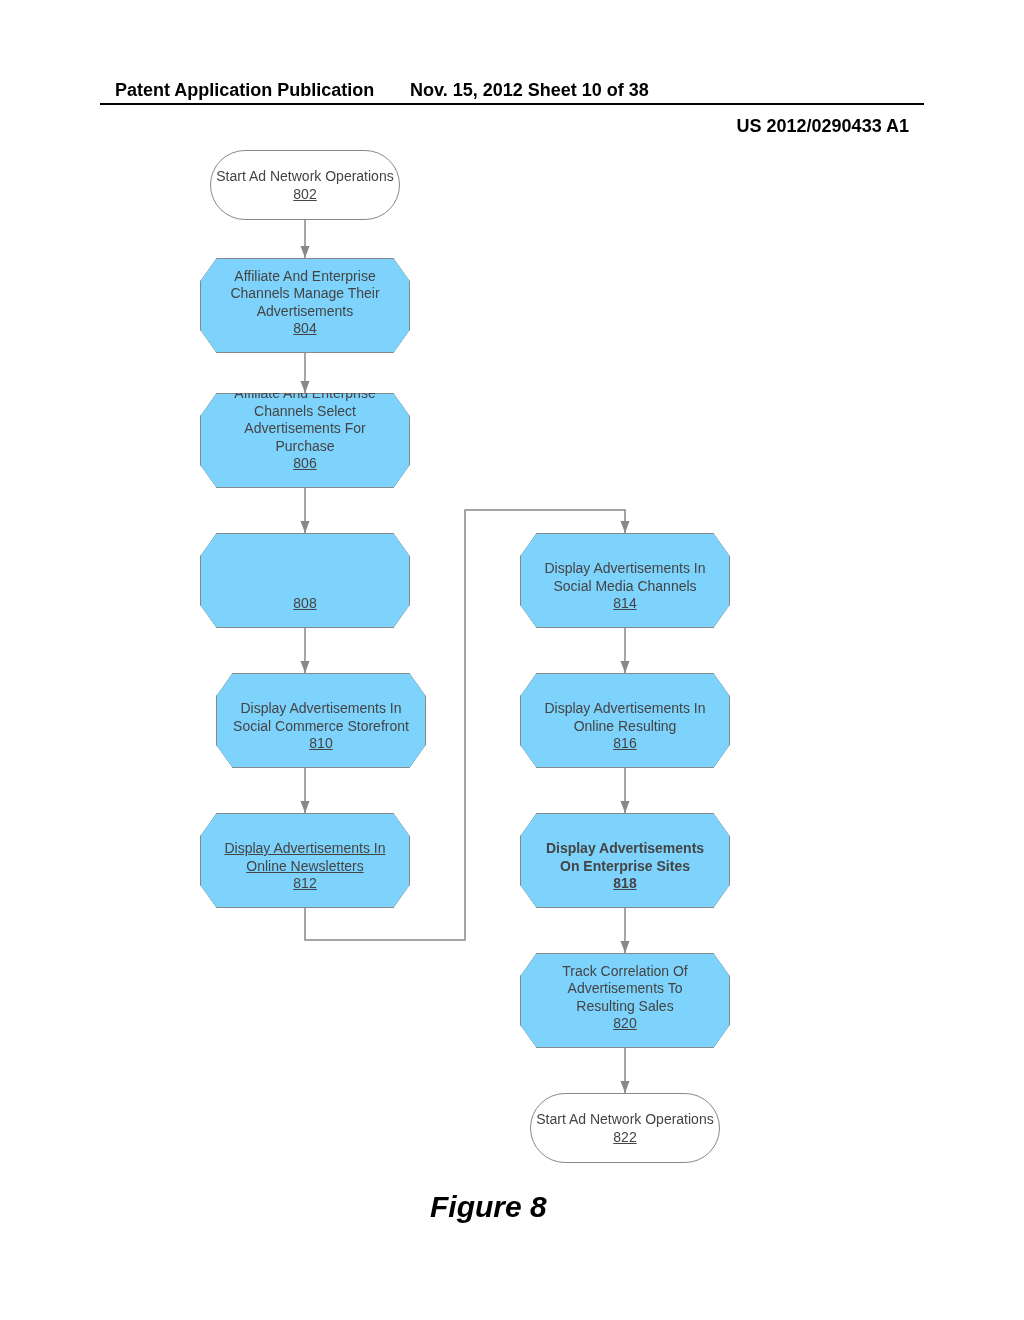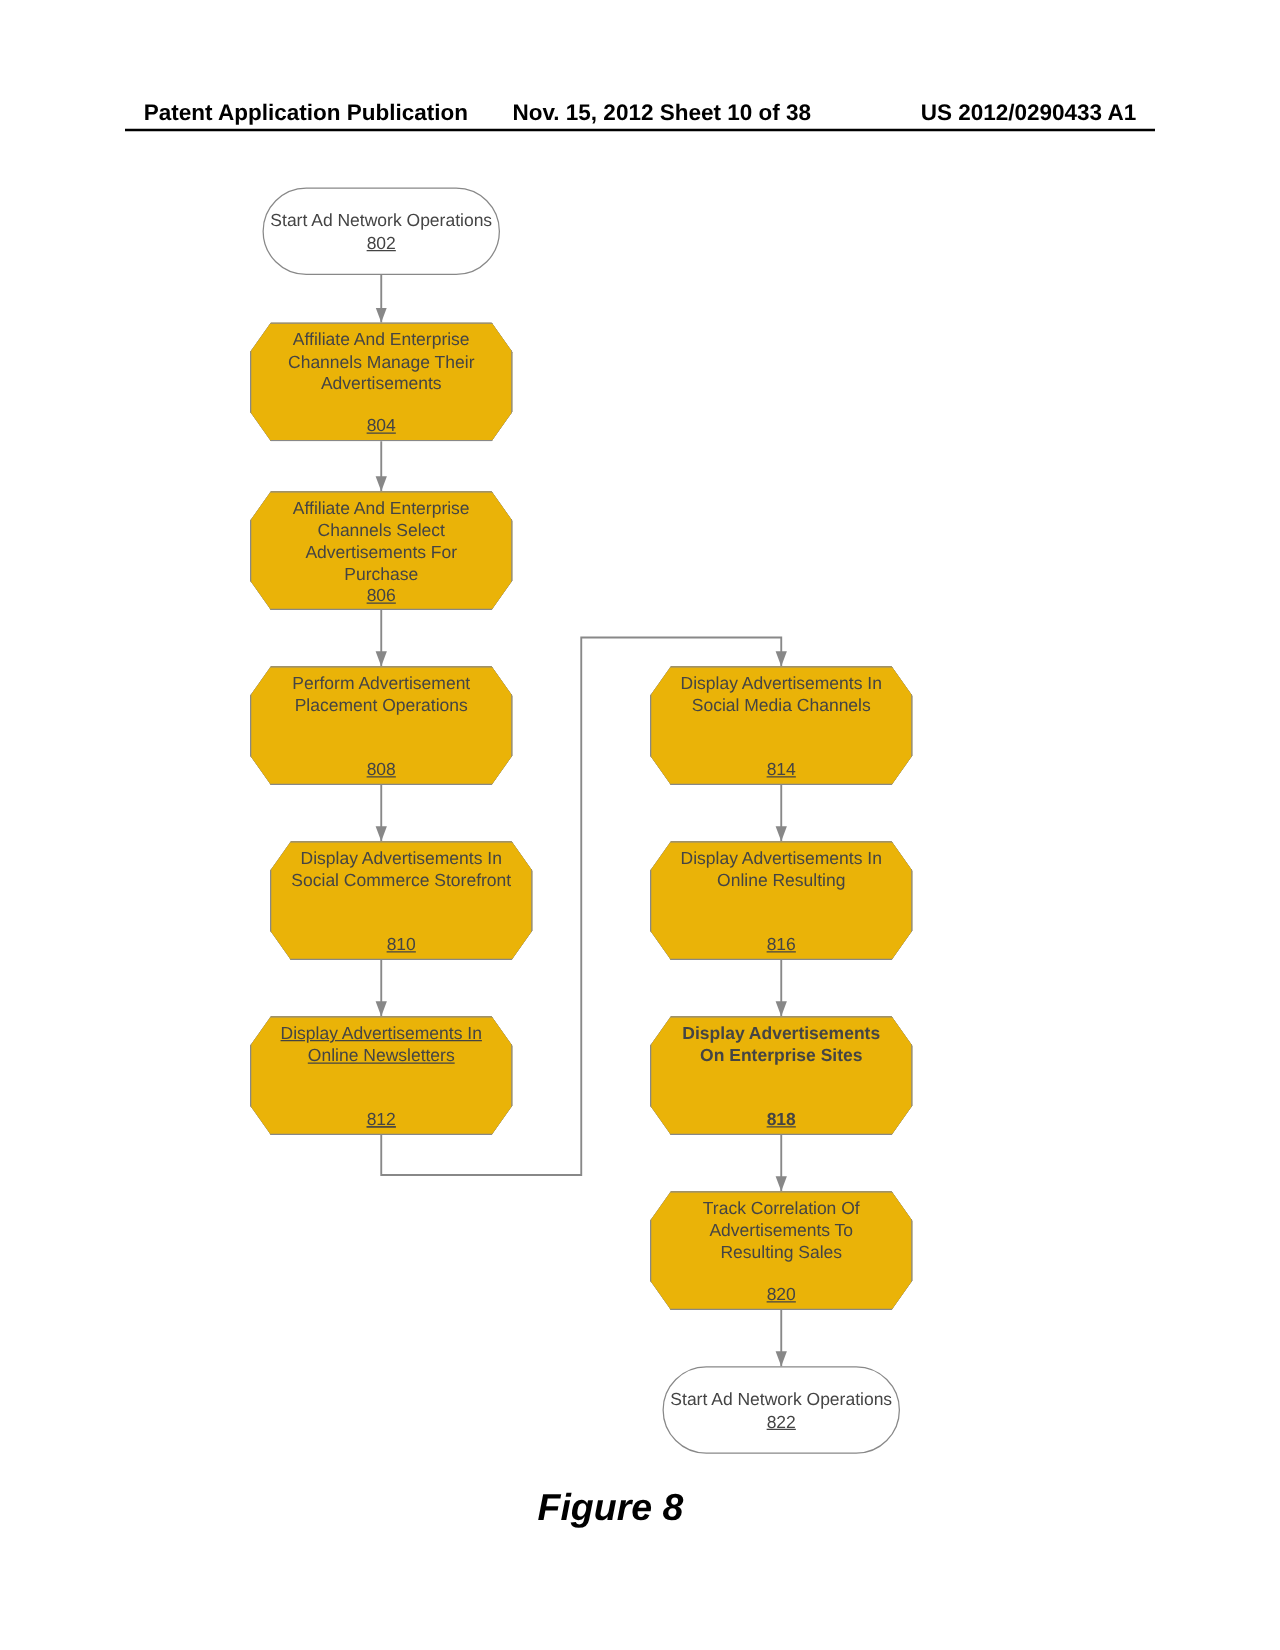--- a/index.html
+++ b/index.html
@@ -14,21 +14,21 @@
   .header {
     position: absolute;
     top: 80px;
     left: 0;
     width: 1024px;
     font-size: 18px;
     font-weight: bold;
   }
   .hdr-left { position: absolute; left: 115px; }
   .hdr-mid  { position: absolute; left: 410px; }
-  .hdr-right{ position: absolute; right: 115px; }
+  .hdr-right{ position: absolute; right: 115px; margin-top: 36px; }
   .hr-line {
     position: absolute;
     top: 103px;
     left: 100px;
     width: 824px;
     border-top: 2px solid #000;
   }
 
   .node {
     position: absolute;
@@ -54,31 +54,31 @@
     box-sizing: border-box;
   }
 
   
   .proc {
     width: 210px;
     height: 95px;
     border: 1px solid #888;
     display: flex;
     flex-direction: column;
-    justify-content: space-between;
+    justify-content: flex-end;
     align-items: center;
     box-sizing: border-box;
-    padding: 4px 16px;
+    padding: 16px 16px;
     clip-path: polygon(
       8% 0%, 92% 0%,
       100% 25%, 100% 75%,
       92% 100%, 8% 100%,
       0% 75%, 0% 25%
     );
-    background: #eab308;
+    background: #7dd3fc;
   }
   
   .proc-wrap {
     filter: drop-shadow(0 0 0.5px #888) drop-shadow(0 0 0.5px #888);
   }
 
   .fig-caption {
     position: absolute;
     font-style: italic;
     font-weight: bold;
@@ -137,21 +137,20 @@
 
 <div class="node proc-wrap" style="position:absolute; left:200px; top:393px;">
   <div class="proc">
     <div class="label">Affiliate And Enterprise Channels Select Advertisements For Purchase</div>
     <div class="ref">806</div>
   </div>
 </div>
 
 <div class="node proc-wrap" style="position:absolute; left:200px; top:533px;">
   <div class="proc">
-    <div class="label">Perform Advertisement Placement Operations</div>
     <div class="ref">808</div>
   </div>
 </div>
 
 <div class="node proc-wrap" style="position:absolute; left:216px; top:673px;border-radius:12px;">
   <div class="proc">
     <div class="label">Display Advertisements In Social Commerce Storefront</div>
     <div class="ref">810</div>
   </div>
 </div>

